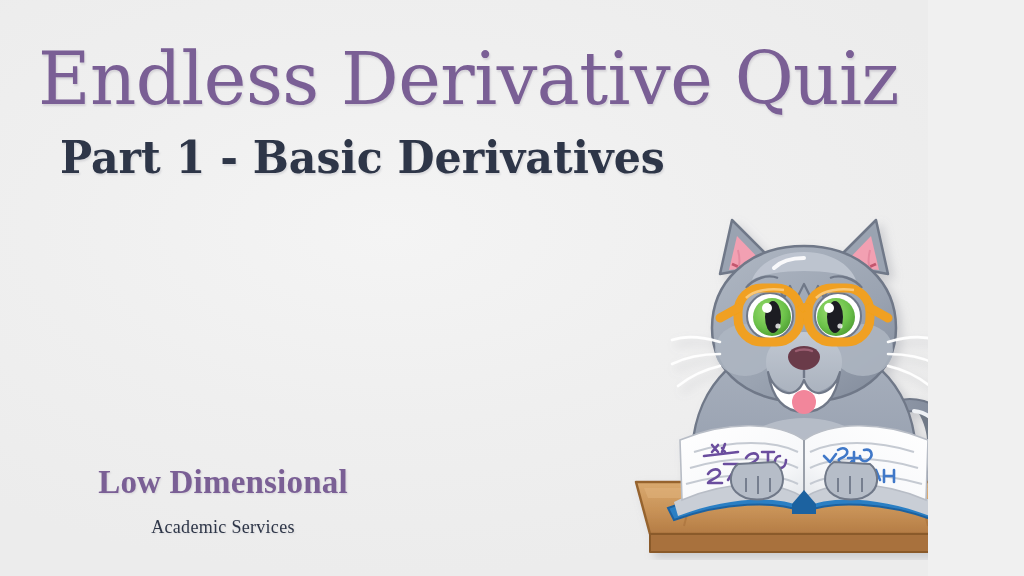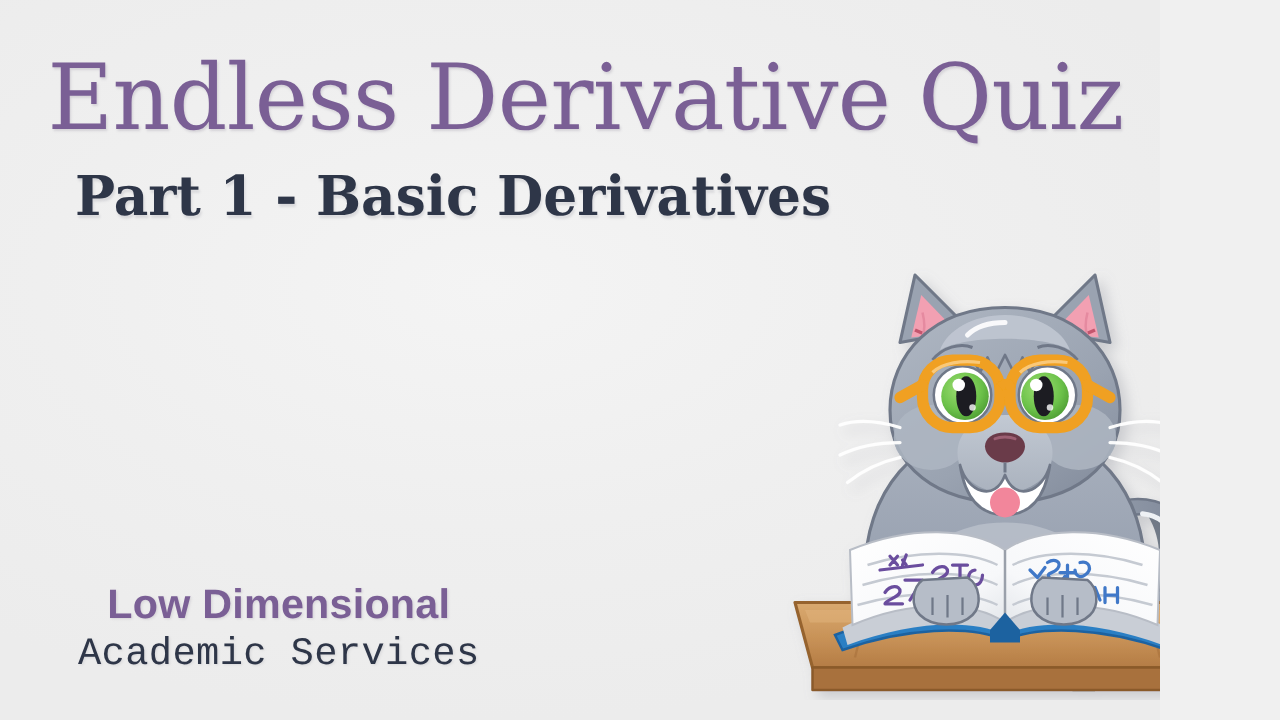--- a/index.html
+++ b/index.html
@@ -60,35 +60,35 @@
 
   
   .brand {
     position: absolute;
     left: 58px;
     top: 464px;
     width: 330px;
     text-align: center;
   }
   .brand-name {
-    font-family: Liberation Sans, sans-serif;
+    font-family: Liberation Serif, serif;
     font-size: 33px;
     font-weight: 700;
     color: #7a5f95;
     margin: 0;
     white-space: nowrap;
     letter-spacing: 0.2px;
     text-shadow: 1px 1px 2px rgba(125,115,135,0.20);
   }
   .brand-sub {
-    font-family: Liberation Mono, monospace;
-    font-size: 31px;
+    font-family: Liberation Serif, serif;
+    font-size: 18px;
     font-weight: 400;
     color: #2e3648;
-    margin: 4px 0 0 0;
+    margin: 16px 0 0 0;
     white-space: nowrap;
     letter-spacing: 0.3px;
     text-shadow: 1px 1px 2px rgba(125,125,140,0.18);
   }
 
   
   .illustration {
     position: absolute;
     left: 628px;
     top: 212px;

